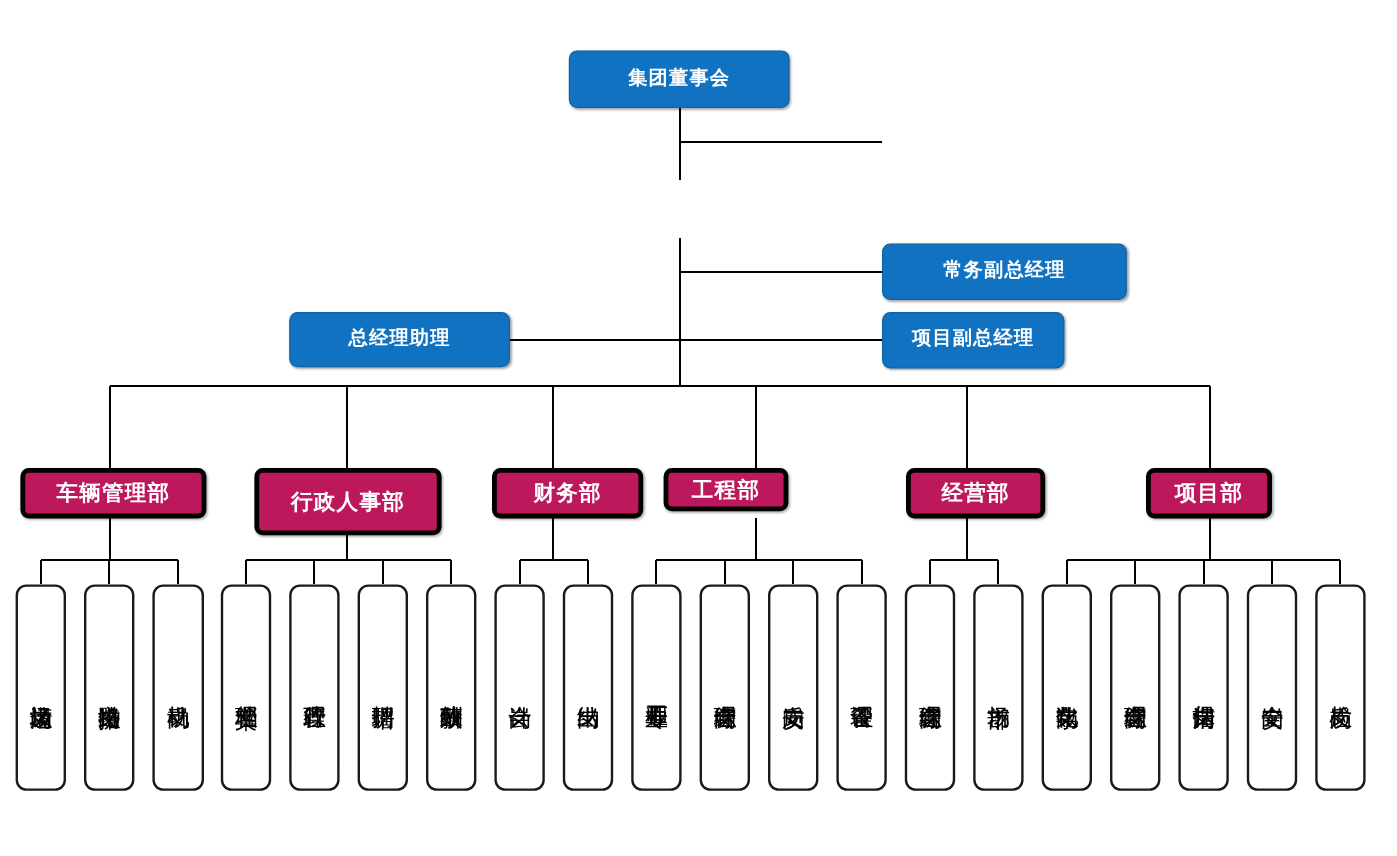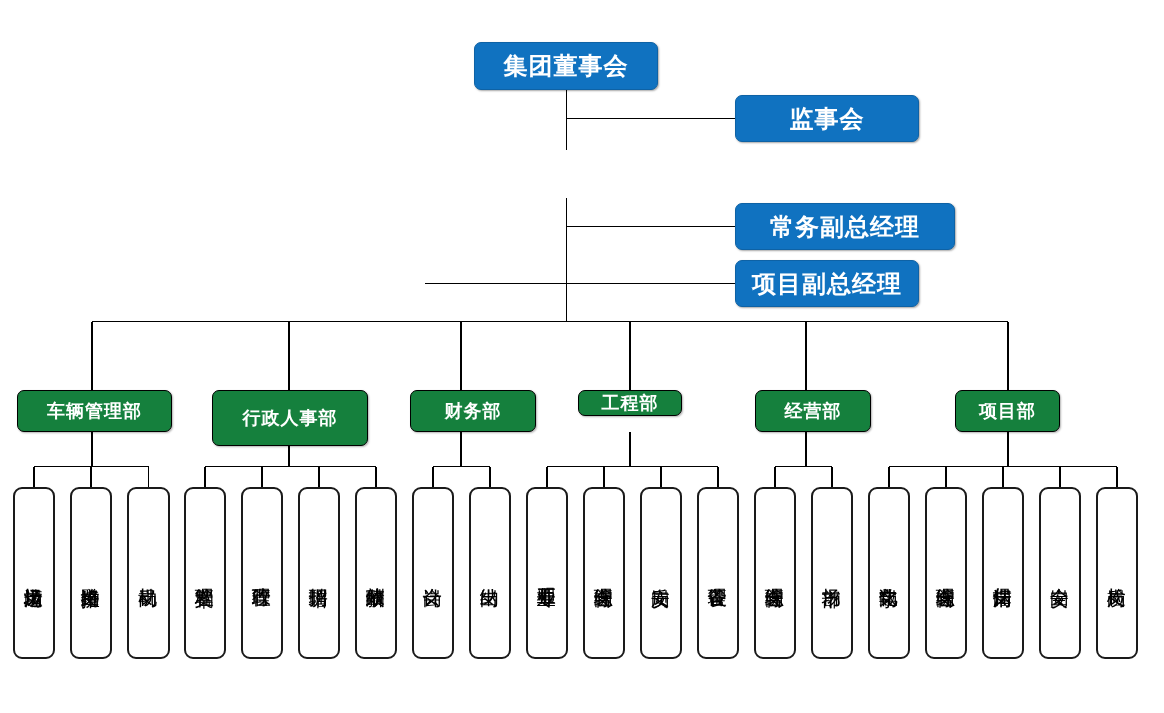--- a/index.html
+++ b/index.html
@@ -37,25 +37,25 @@
     color: #ffffff;
     font-weight: 700;
     letter-spacing: 1px;
     line-height: 1.15;
     z-index: 3;
   }
   .node.blue {
     background: #1072c0;
     border: 1px solid #0e62a5;
     box-shadow: 1px 1px 2px rgba(0,0,0,0.35);
-    font-size: 24px;
+    font-size: 16px;
   }
   .node.orange {
-    background: #15803d;
-    border: 1px solid #000000;
+    background: #be185d;
+    border: 4px solid #000000;
     box-shadow: 1px 1px 2px rgba(0,0,0,0.3);
     font-size: 18px;
   }
   .leaf {
     position: absolute;
     box-sizing: border-box;
     background: #ffffff;
     border: 2px solid #1a1a1a;
     border-radius: 9px;
     color: #000000;
@@ -136,38 +136,38 @@
       <path d="M889 466.5 L1117 466.5" stroke-width="1.6"></path>
       <path d="M889 466.5 L889 487" stroke-width="1.6"></path>
       <path d="M946 466.5 L946 487" stroke-width="1.6"></path>
       <path d="M1003 466.5 L1003 487" stroke-width="1.6"></path>
       <path d="M1060 466.5 L1060 487" stroke-width="1.6"></path>
       <path d="M1117 466.5 L1117 487" stroke-width="1.6"></path>
     </g>
   </svg>
 
   <div class="node blue" id="node-board" style="left: 474px; top: 42px; width: 184px; height: 48px;">集团董事会</div>
-  <div class="node blue" id="node-supervisory" style="left: 735px; top: 95px; width: 184px; height: 47px;">监事会</div>
-  <div class="node blue" id="node-evp" style="left: 735px; top: 203px; width: 220px; height: 47px;">常务副总经理</div>
-  <div class="node blue" id="node-pvp" style="left: 735px; top: 260px; width: 184px; height: 47px;">项目副总经理</div>
+  <div class="node blue" id="node-evp" style="left: 735px; top: 203px; width: 204px; height: 47px;">常务副总经理</div>
+  <div class="node blue" id="node-pvp" style="left: 735px; top: 260px; width: 152px; height: 47px;">项目副总经理</div>
+  <div class="node blue" id="node-gma" style="left: 241px; top: 260px; width: 184px; height: 46px;">总经理助理</div>
 
   <div id="dept-layer">
       <div class="node orange" style="left: 17px; top: 390px; width: 155px; height: 42px;">车辆管理部</div>
       <div class="leaf" style="left: 13px; top: 487px; width: 42px; height: 172px;">垃圾清运岗</div>
       <div class="leaf" style="left: 70px; top: 487px; width: 42px; height: 172px;">道路维护岗</div>
       <div class="leaf" style="left: 127px; top: 487px; width: 43px; height: 172px;">机动岗</div>
       <div class="node orange" style="left: 212px; top: 390px; width: 156px; height: 56px;">行政人事部</div>
       <div class="leaf" style="left: 184px; top: 487px; width: 42px; height: 172px;">档案管理</div>
       <div class="leaf" style="left: 241px; top: 487px; width: 42px; height: 172px;">行政管理</div>
       <div class="leaf" style="left: 298px; top: 487px; width: 42px; height: 172px;">招聘培训</div>
       <div class="leaf" style="left: 355px; top: 487px; width: 42px; height: 172px;">绩效薪酬</div>
       <div class="node orange" style="left: 410px; top: 390px; width: 126px; height: 42px;">财务部</div>
       <div class="leaf" style="left: 412px; top: 487px; width: 42px; height: 172px;">会计岗</div>
       <div class="leaf" style="left: 469px; top: 487px; width: 42px; height: 172px;">出纳岗</div>
-      <div class="node orange" style="left: 578px; top: 390px; width: 104px; height: 26px; text-align: right;">工程部</div>
+      <div class="node orange" style="left: 553px; top: 390px; width: 104px; height: 36px; text-align: right;">工程部</div>
       <div class="leaf" style="left: 526px; top: 487px; width: 42px; height: 172px;">专业工程师</div>
       <div class="leaf" style="left: 583px; top: 487px; width: 42px; height: 172px;">综合管理岗</div>
       <div class="leaf" style="left: 640px; top: 487px; width: 42px; height: 172px;">安质岗</div>
       <div class="leaf" style="left: 697px; top: 487px; width: 42px; height: 172px;">设备管理</div>
       <div class="node orange" style="left: 755px; top: 390px; width: 116px; height: 42px;">经营部</div>
       <div class="leaf" style="left: 754px; top: 487px; width: 42px; height: 172px;">综合管理岗</div>
       <div class="leaf" style="left: 811px; top: 487px; width: 42px; height: 172px;">市场部</div>
       <div class="node orange" style="left: 955px; top: 390px; width: 105px; height: 42px;">项目部</div>
       <div class="leaf" style="left: 868px; top: 487px; width: 42px; height: 172px;">数字化岗</div>
       <div class="leaf" style="left: 925px; top: 487px; width: 42px; height: 172px;">综合管理岗</div>

